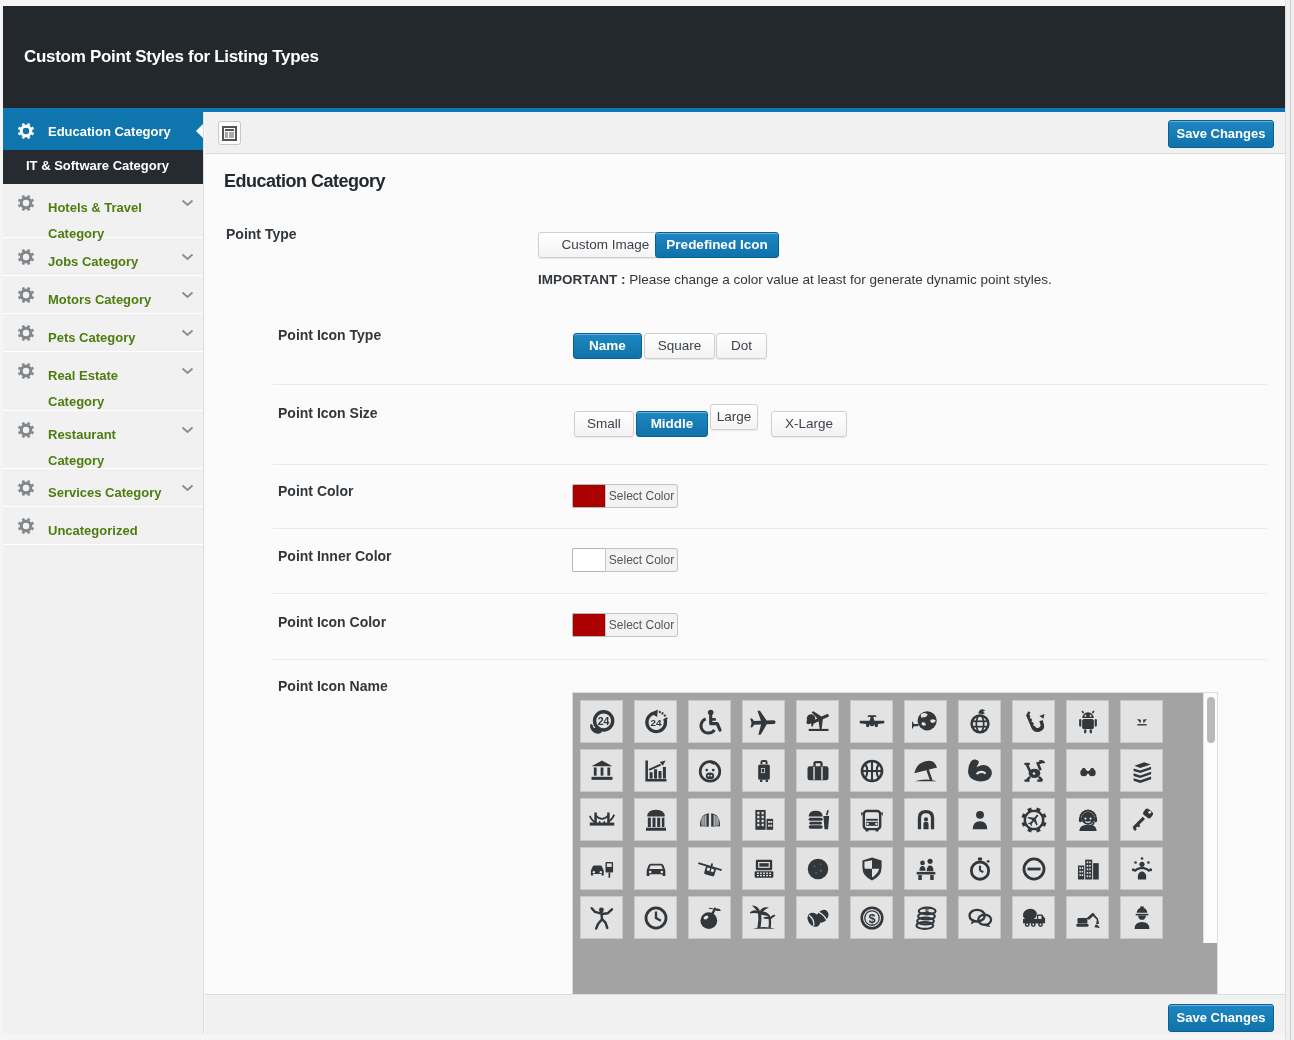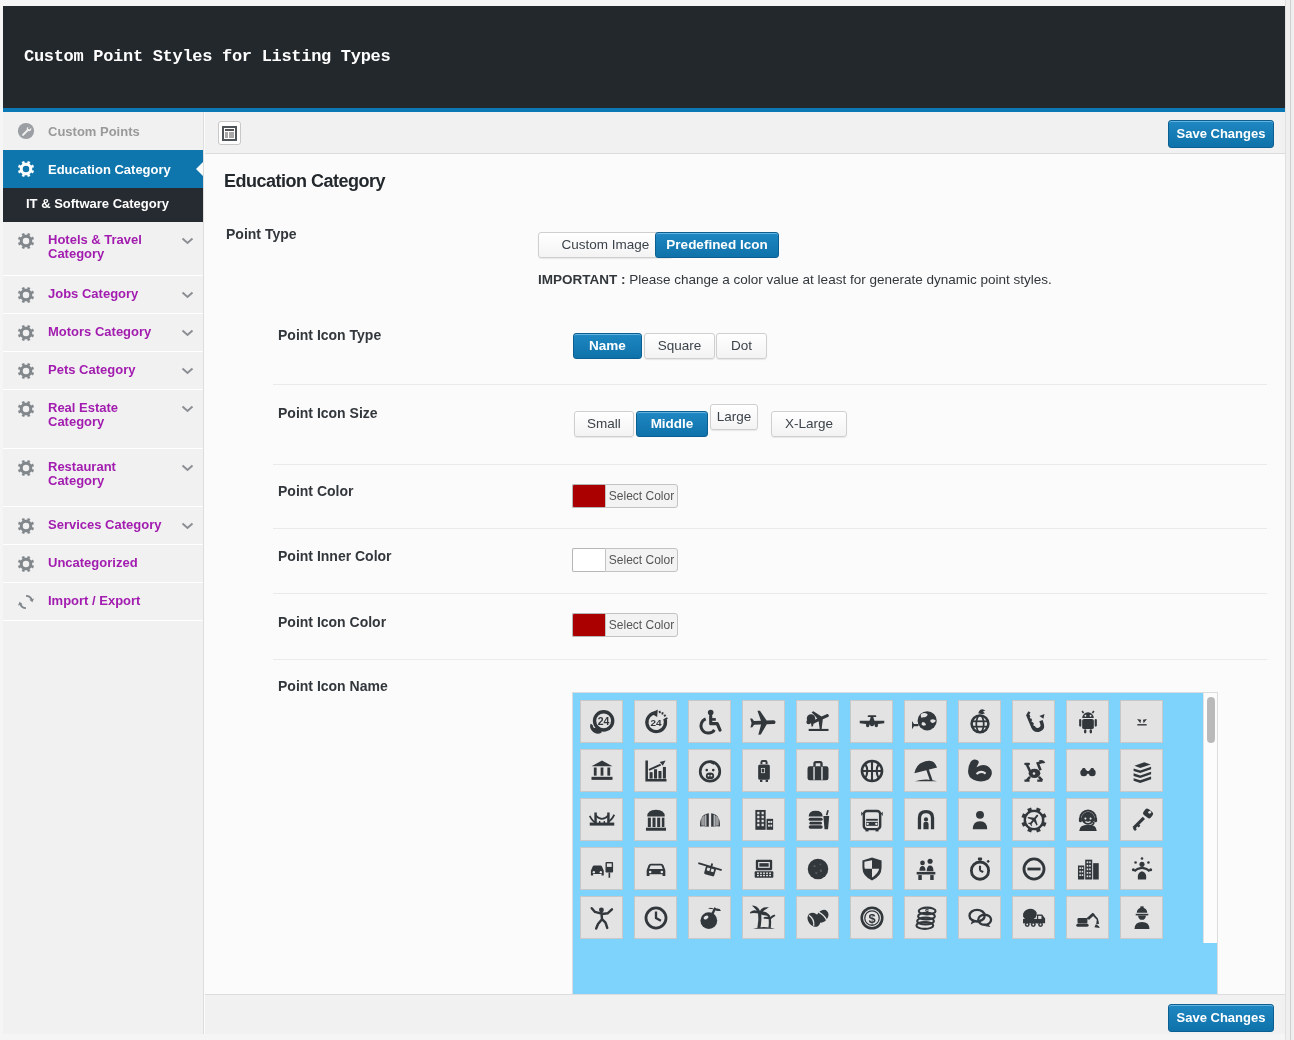--- a/index.html
+++ b/index.html
@@ -1,23 +1,23 @@
 <!DOCTYPE html>
 <html><head><meta charset="utf-8">
 <style>
 * { margin:0; padding:0; box-sizing:border-box; }
 html,body { width:1294px; height:1040px; background:#f5f5f5; font-family:"Liberation Sans",sans-serif; overflow:hidden; }
 #frame { position:absolute; left:3px; top:6px; width:1282px; height:1028px; background:#fbfbfb; }
 #hdr { position:absolute; left:0; top:0; width:1282px; height:106px; background:#23282d; border-bottom:4px solid #0c79b5; }
-#hdr h1 { position:absolute; left:21px; top:41px; font-size:17px; font-weight:bold; color:#fff; letter-spacing:-.3px;font-family:Liberation Mono, monospace; }
+#hdr h1 { position:absolute; left:21px; top:41px; font-size:17px; font-weight:bold; color:#fff; letter-spacing:-.3px; }
 
 #sidebar { position:absolute; left:0; top:106px; width:201px; height:922px; background:#f1f1f1; border-right:1px solid #ddd; }
 .sitem { position:relative; height:38px; border-bottom:1px solid #fff; color:#82878c; }
 .sitem.two { height:54px; } .sitem.two2 { height:58.5px; }
-.slabel { position:absolute; left:45px; top:11px; width:118px; font-size:13px; font-weight:bold; line-height:14px; color:#a21caf; }
+.slabel { position:absolute; left:45px; top:11px; width:118px; font-size:13px; font-weight:bold; line-height:26px; color:#4d7c0f; }
 .sitem.two .slabel { top:11px; }
 .gic { position:absolute; left:14px; top:10px; }
 .chev { position:absolute; right:9px; top:15px; }
 #cpoints { position:relative; height:38px; }
 #cpoints .cpic { position:absolute; left:14px; top:10px; }
 #cpoints .cpl { position:absolute; left:45px; top:12px; font-size:13px; font-weight:bold; color:#999; }
 #edu { position:relative; height:38px; background:#0e76ad; }
 #edu svg { position:absolute; left:14px; top:10px; }
 #edu .cpl { position:absolute; left:45px; top:12px; font-size:13px; font-weight:bold; color:#fff; }
 #edu:after { content:''; position:absolute; right:0; top:12px; border:7px solid transparent; border-right-color:#fbfbfb; border-left-width:0; }
@@ -36,41 +36,34 @@
 #main { position:absolute; left:202px; top:148px; width:1080px; height:840px; background:#fbfbfb; }
 #bottombar { position:absolute; left:202px; top:988px; width:1080px; height:40px; background:#f1f1f1; border-top:1px solid #dcdcde; }
 h2 { position:absolute; left:19px; top:17px; font-size:18px; font-weight:bold; color:#23282d; letter-spacing:-.5px; }
 .lab { position:absolute; font-size:14px; font-weight:bold; color:#32373c; }
 .btn { position:absolute; height:26px; background:linear-gradient(180deg,#fff,#f3f3f3); border:1px solid #cfcfcf; border-radius:3px; color:#3c434a; font-size:13.5px; text-align:center; box-shadow:0 1px 1px rgba(0,0,0,.08); line-height:24px; }
 .btn.on { background:linear-gradient(180deg,#1f87c2,#0f72aa); border-color:#0c5f91; color:#fff; font-weight:bold; box-shadow:inset 0 1px 0 rgba(130,200,235,.7); }
 .sep { position:absolute; left:68px; width:994px; height:1px; background:#eaeaea; }
 .swatchrow { position:absolute; height:24px; }
 .swatch { position:absolute; left:0; top:0; width:33px; height:24px; border:1px solid #b6b6b6; border-right:none; border-radius:2px 0 0 2px; }
 .scbtn { position:absolute; left:33px; top:0; width:73px; height:24px; background:#f3f3f3; border:1px solid #c3c3c3; border-radius:0 3px 3px 0; font-size:12px; color:#555; text-align:center; line-height:22px; }
-#grid { position:absolute; left:367px; top:538px; width:646px; height:312px; background:#7dd3fc; border:1px solid #dcdcde; }
+#grid { position:absolute; left:367px; top:538px; width:646px; height:312px; background:#a3a3a3; border:1px solid #dcdcde; }
 .tile { position:absolute; width:43px; height:43px; background:#e3e3e3; border:1px solid #c8c8c8; }
 .tile svg { position:absolute; left:7px; top:7px; }
 #gsb { position:absolute; right:0; top:0; width:14px; height:250px; border-left:1px solid #e2e2e2; background:#fcfcfc; }
 #gsbthumb { position:absolute; left:3px; top:4px; width:8px; height:46px; background:#b9b9b9; border-radius:4px; }
 #rightstrip { position:absolute; left:1285px; top:0; width:9px; height:1040px; background:#efefef; border-left:1px solid #e0e0e0; }
 #rightline { position:absolute; left:1290px; top:0; width:1px; height:1040px; background:#cfcfcf; }
 </style></head>
 <body>
 <div id="frame">
   <div id="hdr">
       <h1>Custom Point Styles for Listing Types</h1>
     </div>
   <div id="sidebar">
-    <div id="cpoints">
-      <svg class="cpic" width="18" height="18" viewBox="0 0 20 20">
-          <circle cx="10" cy="10" r="9" fill="#9b9fa3"></circle>
-          <path d="M13.4 5.2 a2.6 2.6 0 0 0 -2.5 3.3 l-5 5 a1.1 1.1 0 0 0 1.6 1.6 l5-5 a2.6 2.6 0 0 0 3.2-3.6 l-1.7 1.7 -1.5-.4 -.4-1.5 1.7-1.7 a2.6 2.6 0 0 0 -.4-.4z" fill="#f1f1f1"></path>
-        </svg>
-      <span class="cpl">Custom Points</span>
-    </div>
     <div id="edu">
       <svg width="18" height="18" viewBox="0 0 20 20">
           <path d="M18.98,11.98 L17.78,14.91 L15.84,13.85 L13.88,15.82 L14.95,17.75 L12.03,18.97 L11.41,16.86 L8.63,16.86 L8.02,18.98 L5.09,17.78 L6.15,15.84 L4.18,13.88 L2.25,14.95 L1.03,12.03 L3.14,11.41 L3.14,8.63 L1.02,8.02 L2.22,5.09 L4.16,6.15 L6.12,4.18 L5.05,2.25 L7.97,1.03 L8.59,3.14 L11.37,3.14 L11.98,1.02 L14.91,2.22 L13.85,4.16 L15.82,6.12 L17.75,5.05 L18.97,7.97 L16.86,8.59 L16.86,11.37 Z M13.60,10.00 A3.6,3.6 0 1 0 6.40,10.00 A3.6,3.6 0 1 0 13.60,10.00 Z" fill="#fff" fill-rule="evenodd"></path>
         </svg>
       <span class="cpl">Education Category</span>
     </div>
     <div id="submenu">
       <div class="sub">IT &amp; Software Category</div>
     </div>
     <div class="sitem two">
@@ -134,29 +127,20 @@
         <span class="slabel">Services Category</span>
         <svg class="chev" width="13" height="8" viewBox="0 0 13 8">
           <path d="M1.5 1.5 L6.5 6 L11.5 1.5" fill="none" stroke="#8b8f94" stroke-width="2"></path>
         </svg>
       </div>
 <div class="sitem">
         <svg class="gic" width="18" height="18" viewBox="0 0 20 20">
           <path d="M18.98,11.98 L17.78,14.91 L15.84,13.85 L13.88,15.82 L14.95,17.75 L12.03,18.97 L11.41,16.86 L8.63,16.86 L8.02,18.98 L5.09,17.78 L6.15,15.84 L4.18,13.88 L2.25,14.95 L1.03,12.03 L3.14,11.41 L3.14,8.63 L1.02,8.02 L2.22,5.09 L4.16,6.15 L6.12,4.18 L5.05,2.25 L7.97,1.03 L8.59,3.14 L11.37,3.14 L11.98,1.02 L14.91,2.22 L13.85,4.16 L15.82,6.12 L17.75,5.05 L18.97,7.97 L16.86,8.59 L16.86,11.37 Z M13.60,10.00 A3.6,3.6 0 1 0 6.40,10.00 A3.6,3.6 0 1 0 13.60,10.00 Z" fill="#82878c" fill-rule="evenodd"></path>
         </svg>
         <span class="slabel">Uncategorized</span>
-      </div>
-<div class="sitem">
-        <svg class="gic" width="18" height="18" viewBox="0 0 20 20">
-          <path d="M10 3.2 a6.8 6.8 0 0 1 6.5 4.8" fill="none" stroke="#82878c" stroke-width="2.2"></path>
-          <path d="M18.9 6.2 l-1.8 4 -3.4-2.8 z" fill="#82878c"></path>
-          <path d="M10 16.8 a6.8 6.8 0 0 1 -6.5-4.8" fill="none" stroke="#82878c" stroke-width="2.2"></path>
-          <path d="M1.1 13.8 l1.8-4 3.4 2.8 z" fill="#82878c"></path>
-        </svg>
-        <span class="slabel">Import / Export</span>
       </div>
   </div>
   <div id="toolbar">
     <div id="tbicon">
         <div class="b1">
           <div class="l1"></div>
           <div class="b2"></div>
           <div class="b3"></div>
         </div>
       </div>

